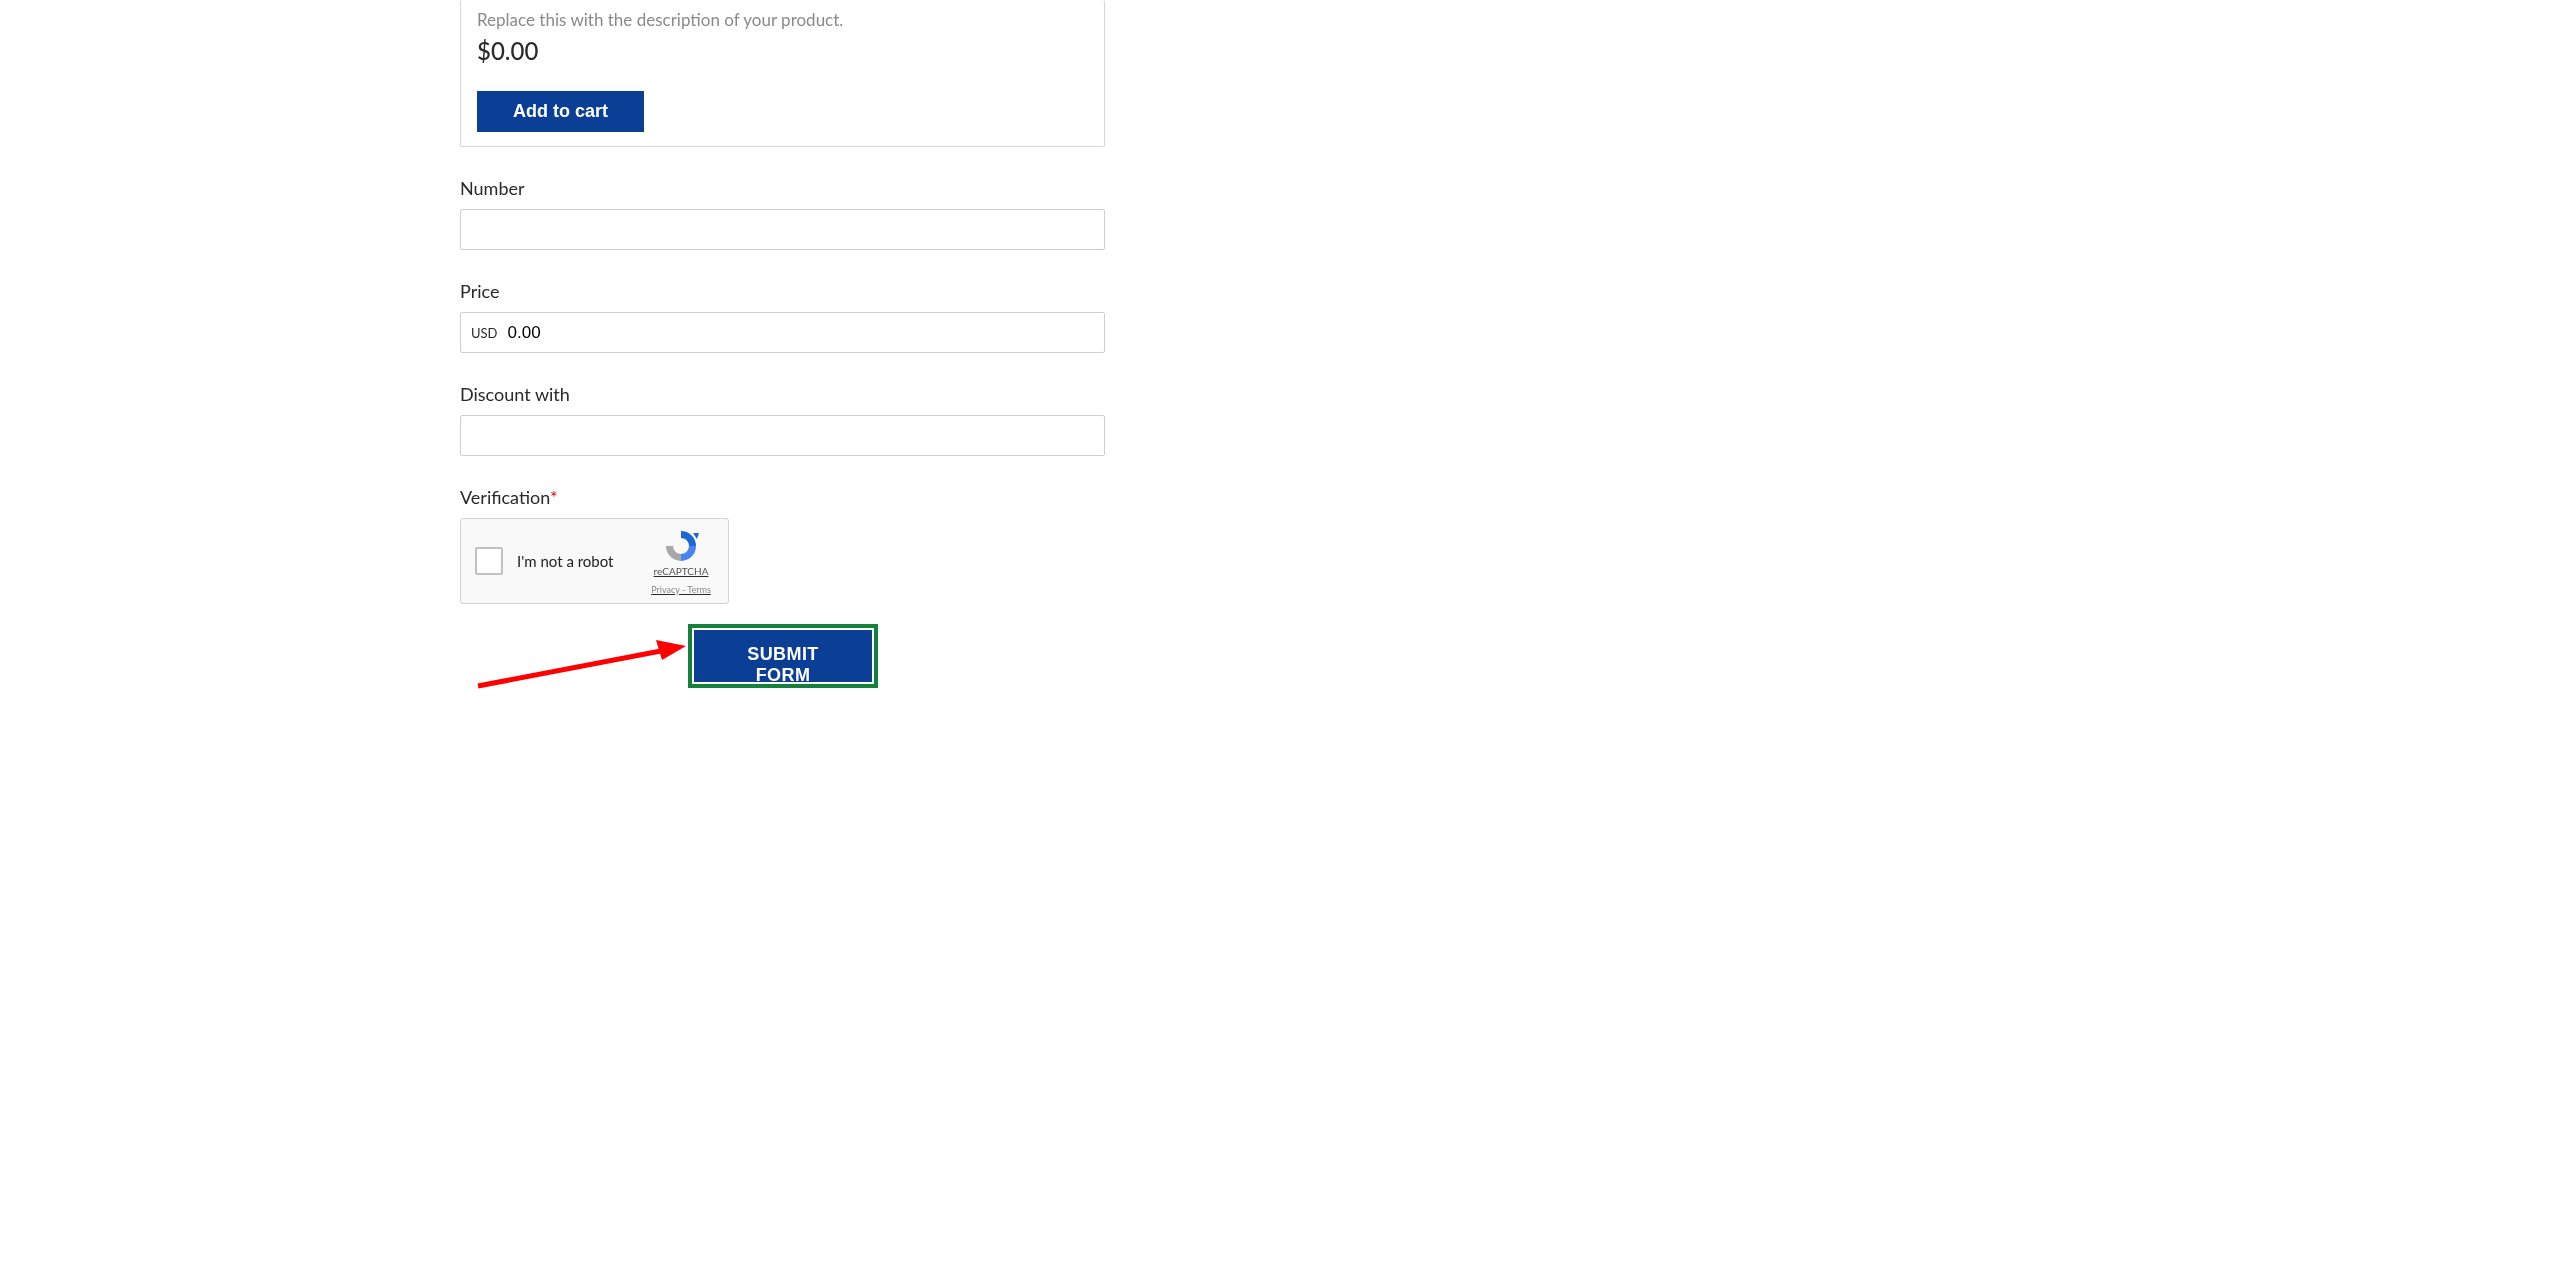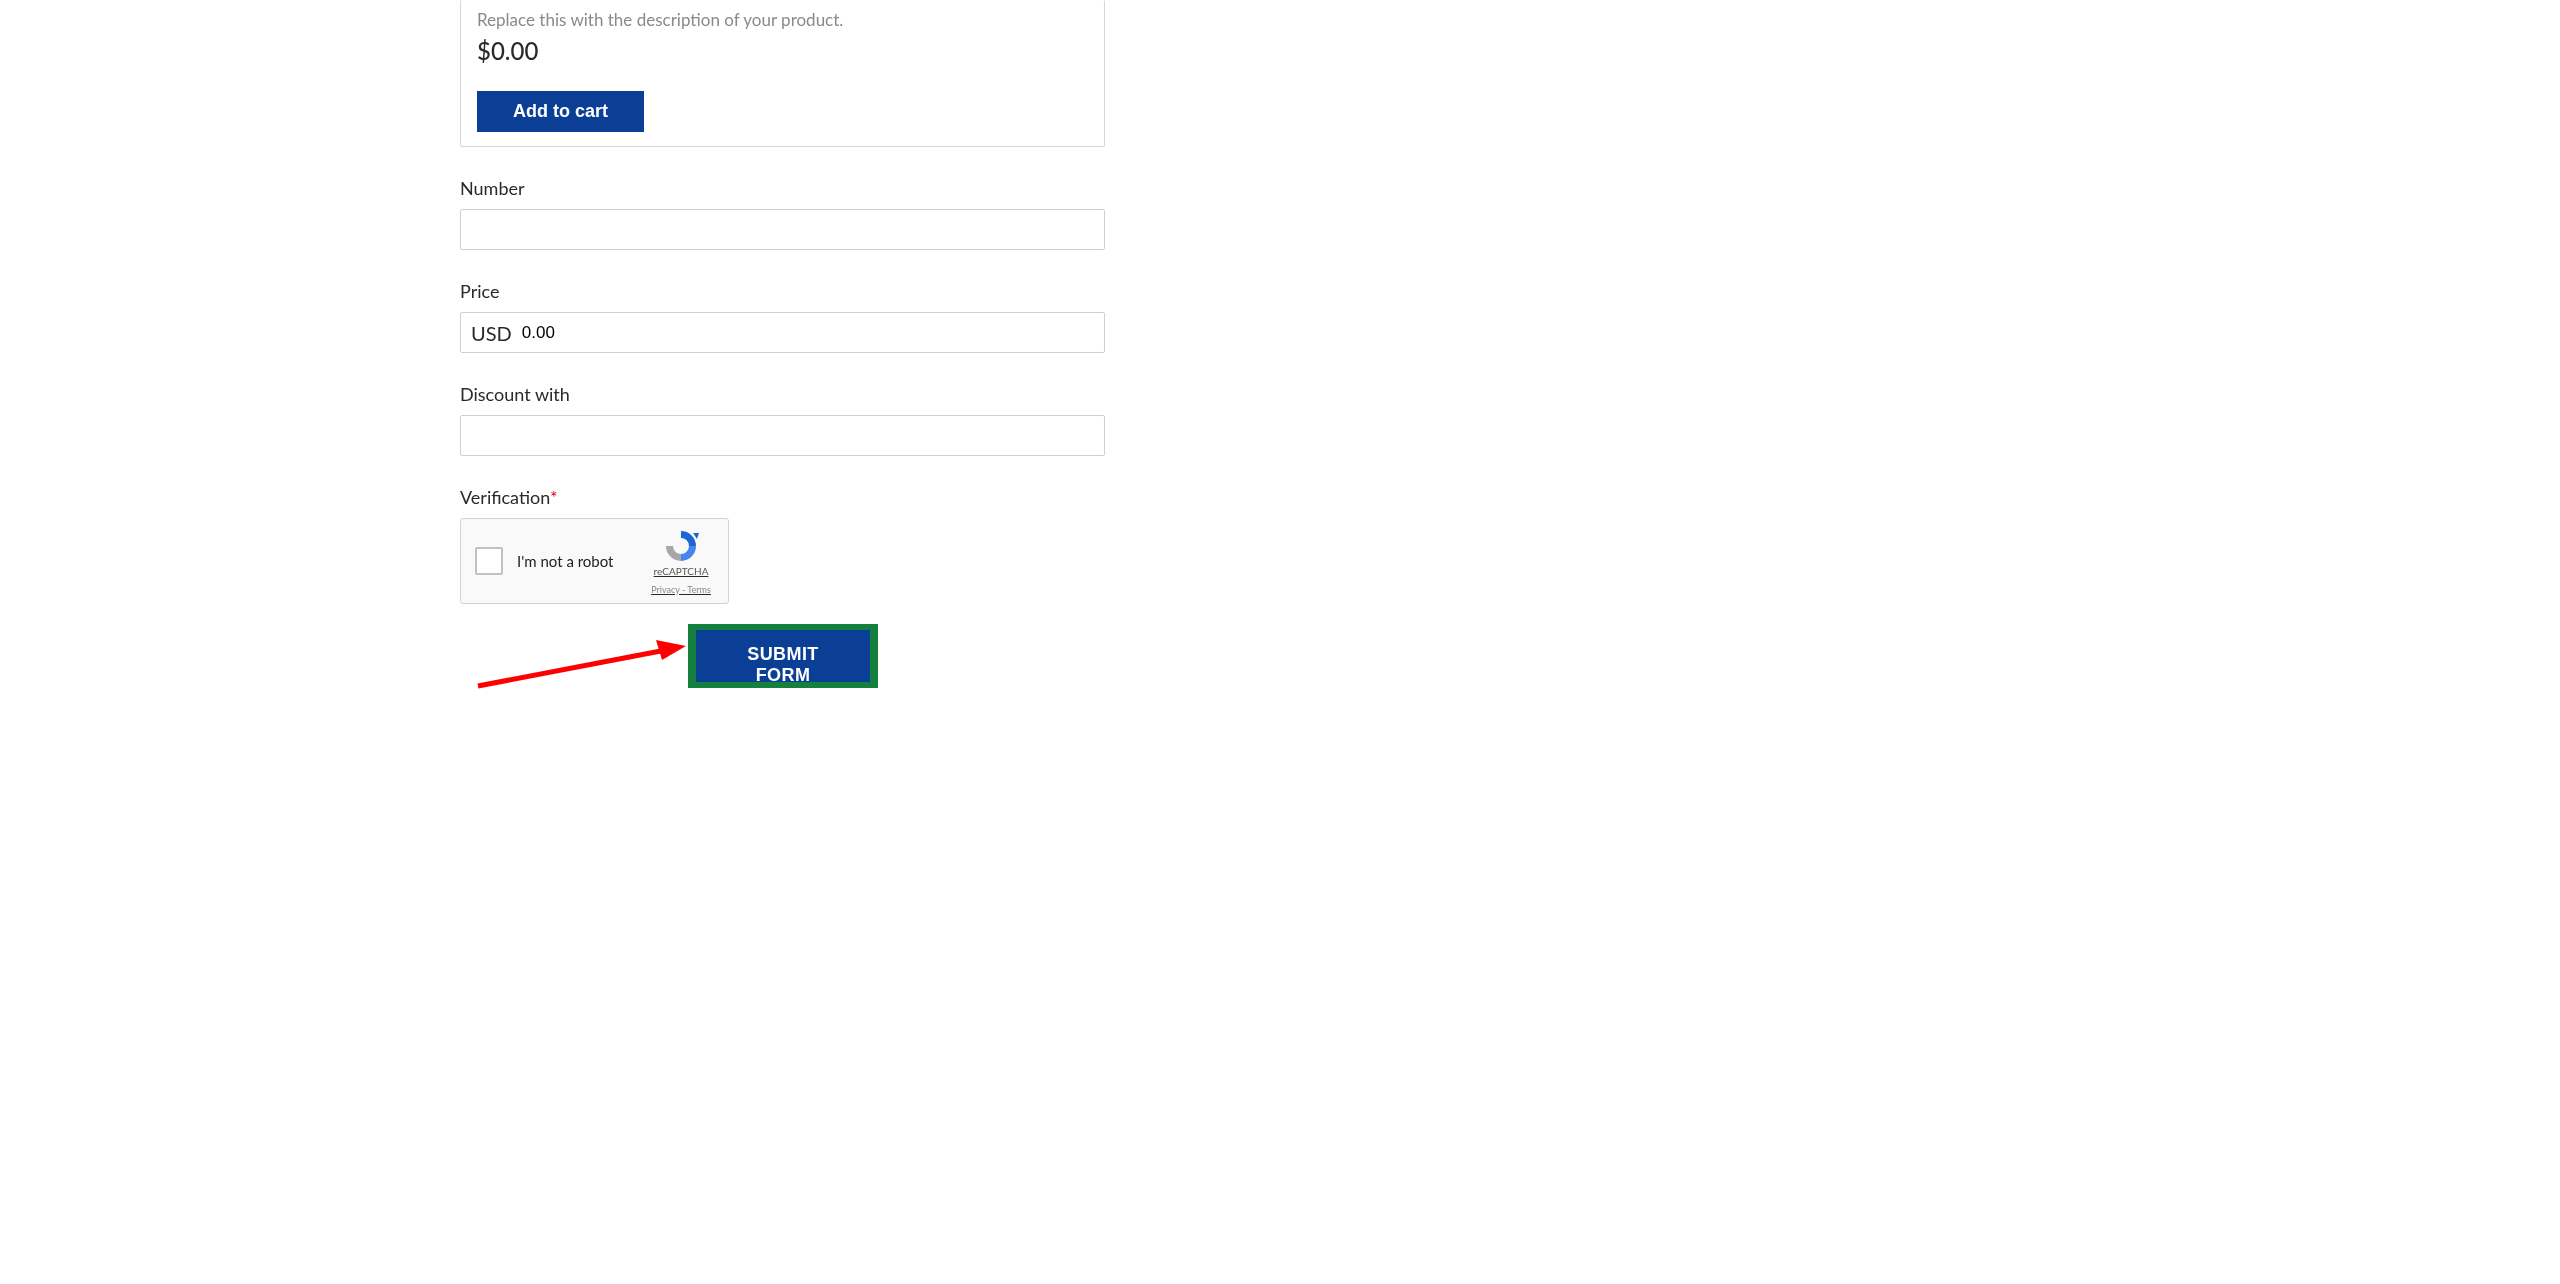--- a/index.html
+++ b/index.html
@@ -63,21 +63,21 @@
     .price-input-wrap {
       display: flex;
       align-items: center;
       border: 1px solid #cfcfcf;
       border-radius: 2px;
       height: 41px;
       padding: 0 10px;
       background: #fff;
     }
     .price-currency {
-      font-size: 20px;
+      font-size: 13px;
       color: #2a2a2a;
       margin-right: 10px;
     }
     .price-input {
       border: none;
       outline: none;
       font-size: 17px;
       flex: 1;
       background: transparent;
     }
@@ -129,21 +129,21 @@
       position: relative;
       margin-top: 20px;
       height: 64px;
     }
     .submit-highlight {
       position: absolute;
       left: 228px;
       top: 0;
       width: 190px;
       height: 64px;
-      border: 8px solid #15803d;
+      border: 4px solid #15803d;
       display: flex;
       align-items: center;
       justify-content: center;
     }
     .submit-btn {
       background: #0b3f96;
       color: #fff;
       border: none;
       padding: 14px 24px;
       font-size: 18px;

